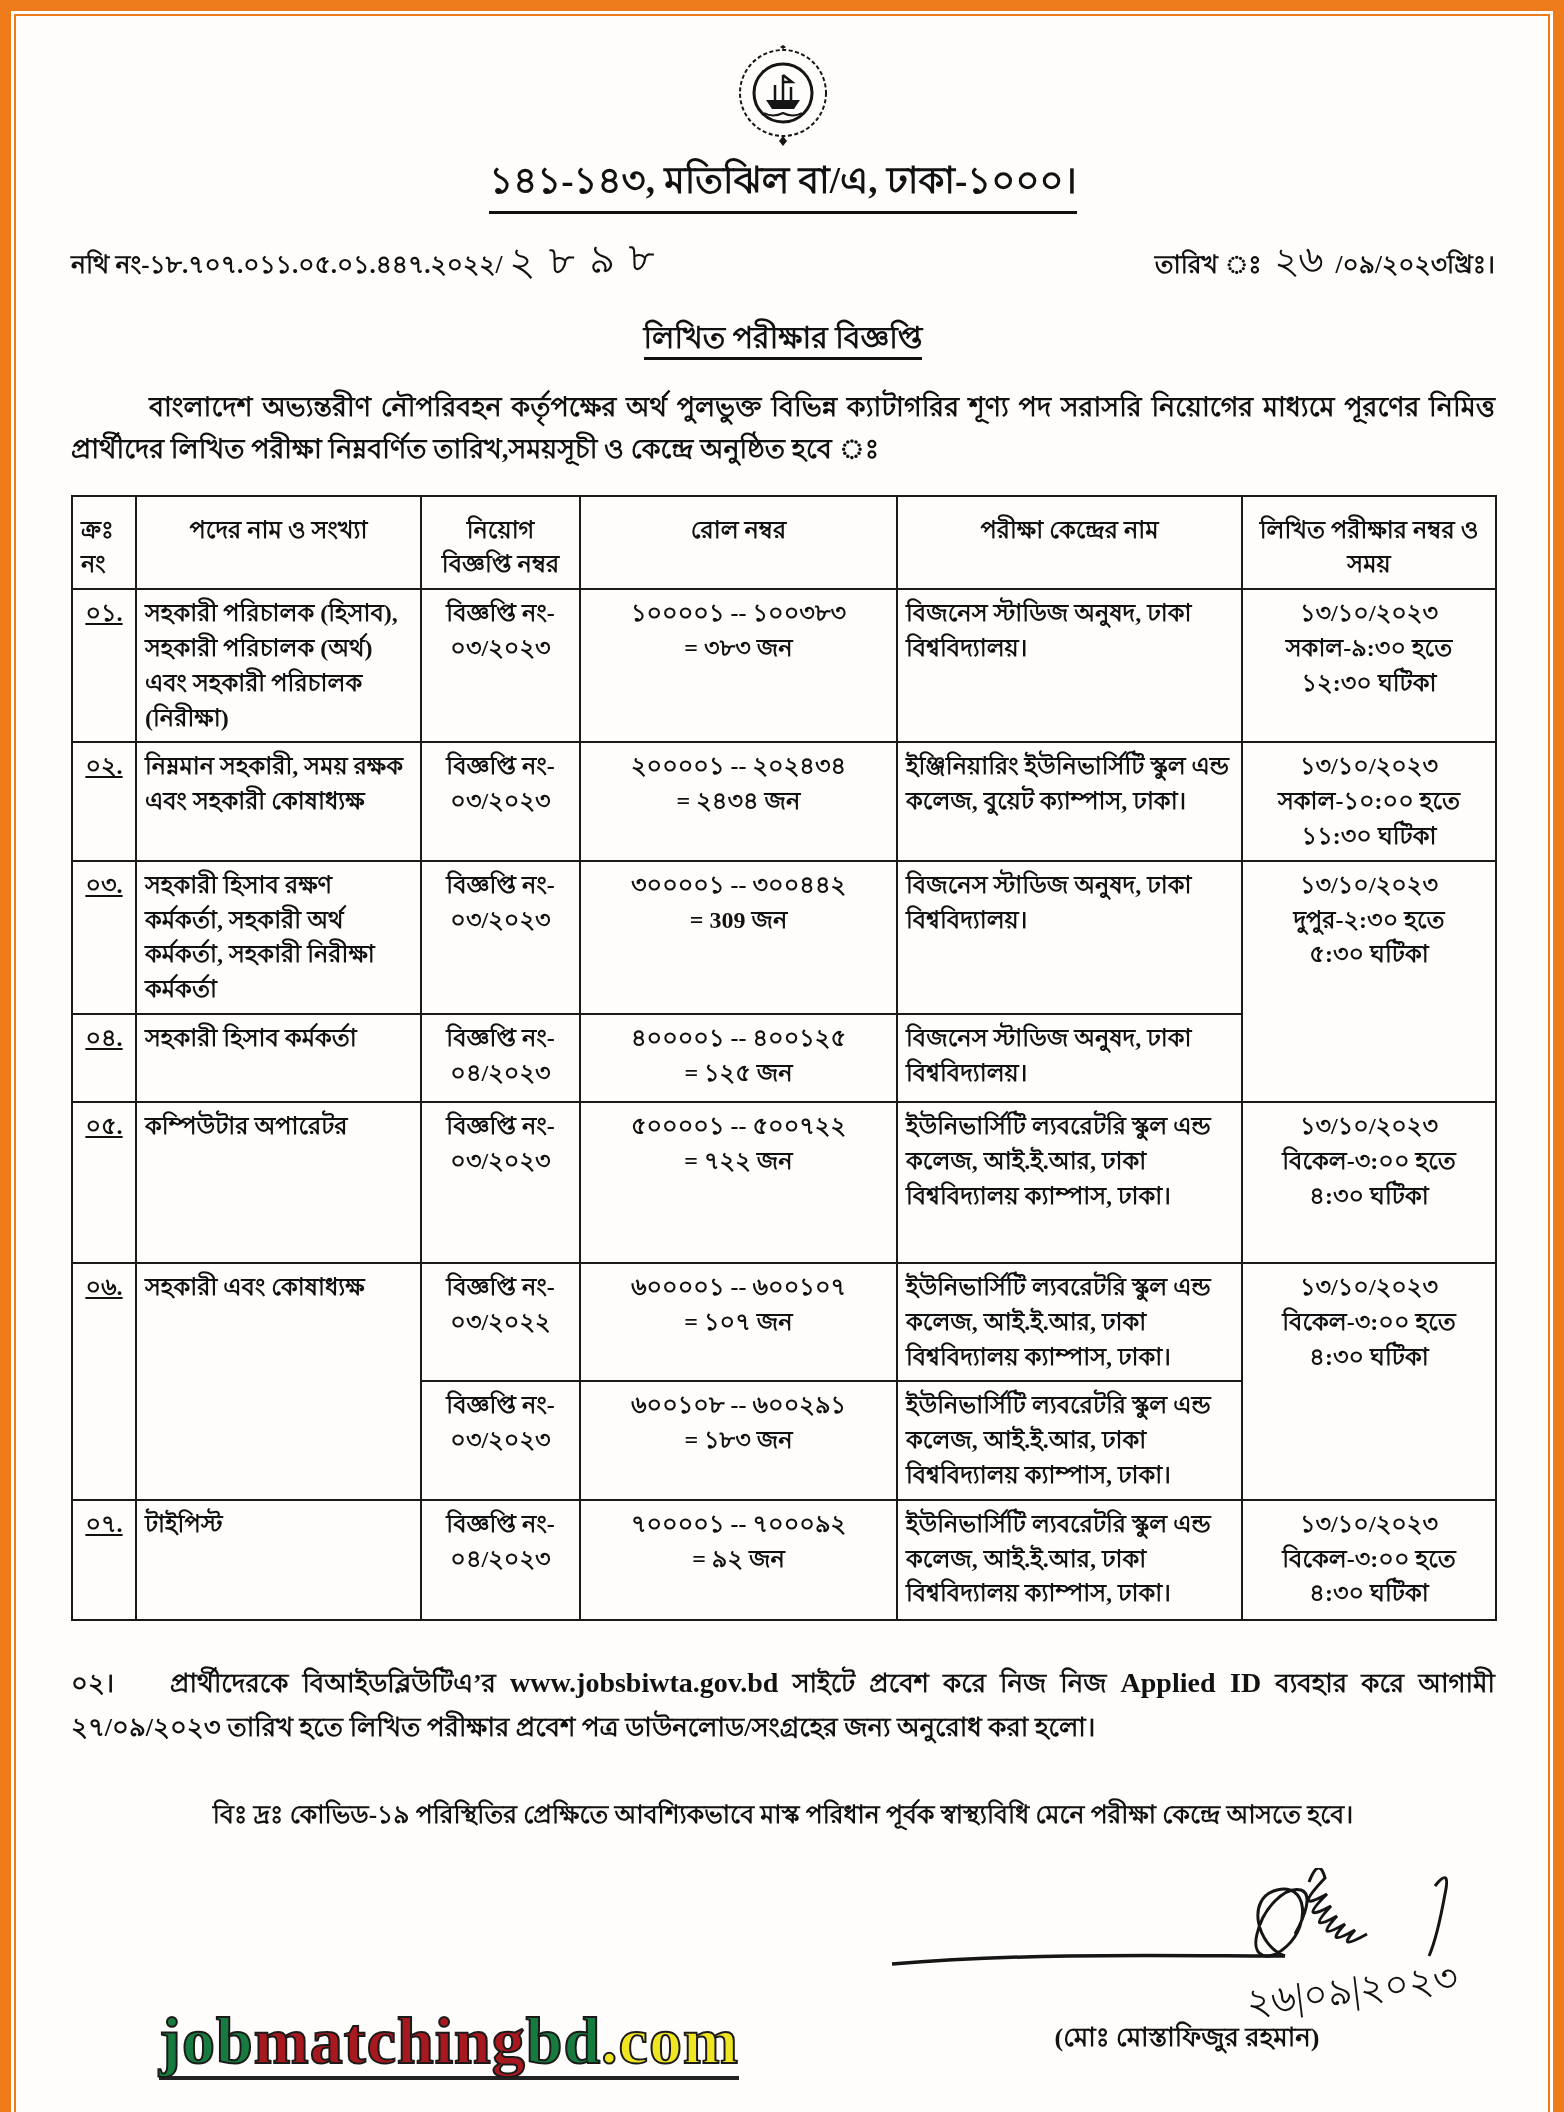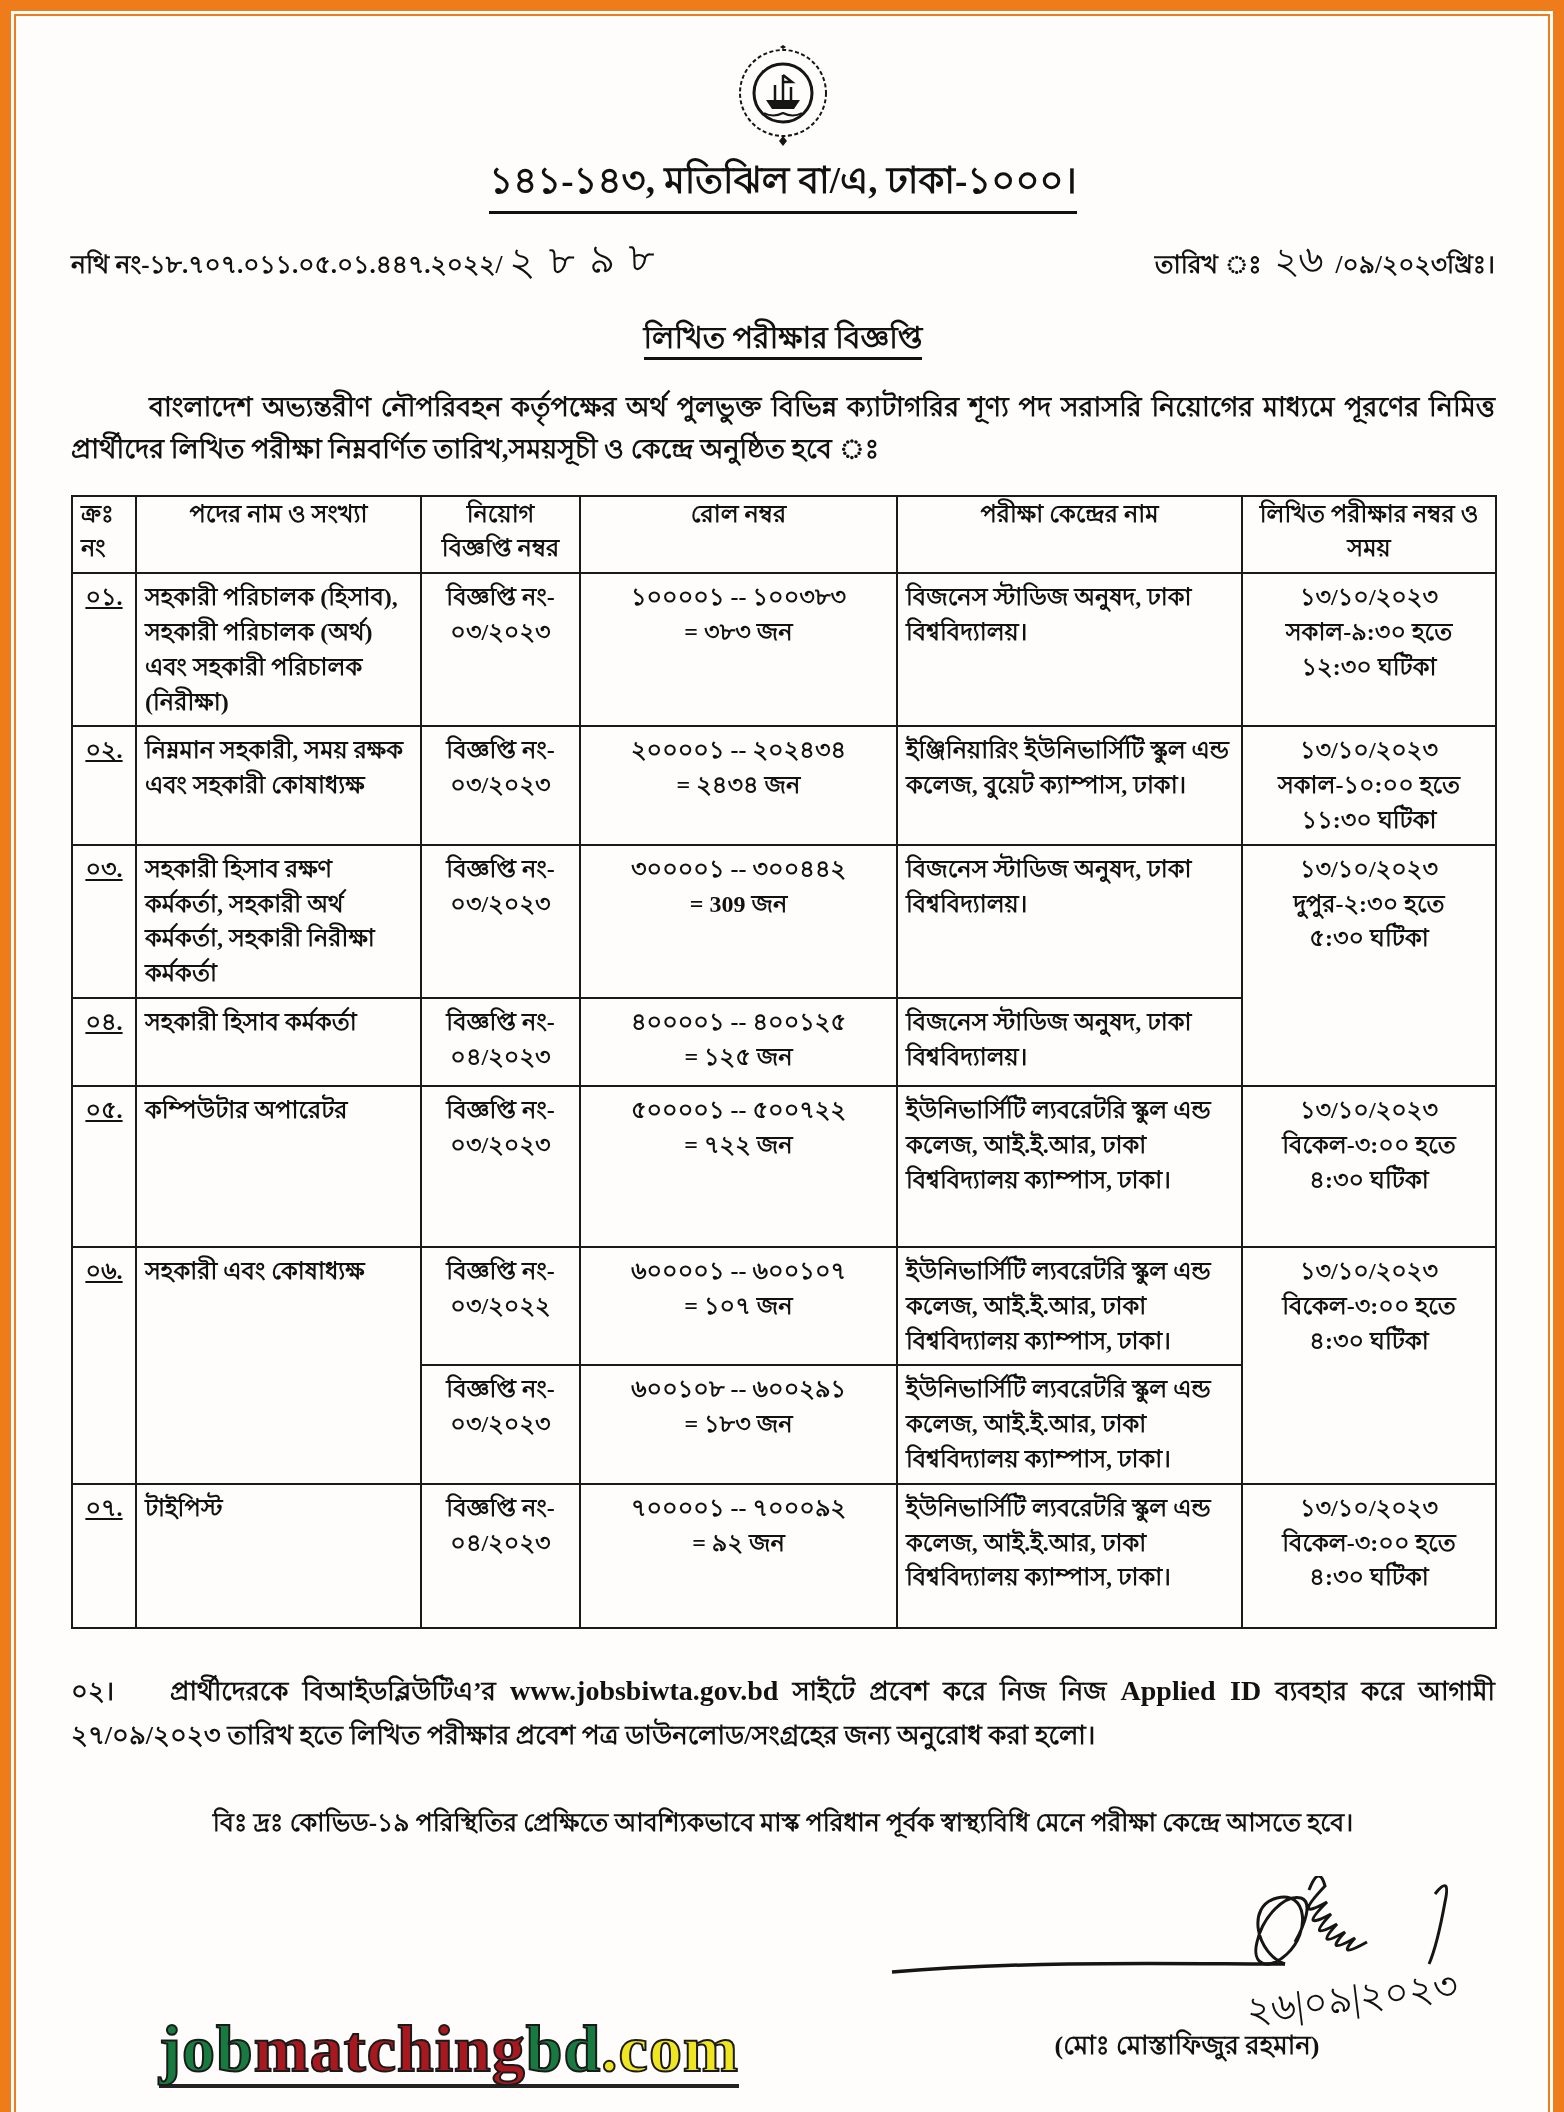--- a/index.html
+++ b/index.html
@@ -22,29 +22,29 @@
   .hand{font-weight:400; font-size:40px; letter-spacing:14px; transform:rotate(-2deg); display:inline-block; line-height:.8;}
   .hand-sm{font-weight:400; font-size:38px; display:inline-block; transform:rotate(-4deg); line-height:.8; padding:0 6px;}
   .doc-title{margin-top:26px; font-size:30px; font-weight:700; text-align:center;}
   .doc-title span{border-bottom:3px solid var(--ink); padding-bottom:3px;}
   .intro{margin-top:22px; font-size:27px; font-weight:700; line-height:1.55; text-align:justify; text-indent:78px;}
   table.sched{border-collapse:collapse; width:1424px; margin-top:24px; table-layout:fixed;}
   table.sched td, table.sched th{
     border:2.5px solid #1a1a1a; font-size:24px; font-weight:700; line-height:1.45;
     padding:6px 8px; vertical-align:top; overflow:hidden;
   }
-  table.sched th{text-align:center; vertical-align:top; padding-top:0;}
+  table.sched th{text-align:center; vertical-align:top; padding-top:16px;}
   col.c1{width:64px;} col.c2{width:285px;} col.c3{width:159px;}
   col.c4{width:317px;} col.c5{width:345px;} col.c6{width:254px;}
   .td-sl{text-align:center;text-decoration:underline;}
   .td-notice{text-align:center; padding-top:8px;}
   .td-roll{text-align:center; padding-top:8px;}
   .td-time{text-align:center; vertical-align:middle;}
   .rh1{height:146px;} .rh2{height:118px;} .rh3{height:138px;margin-top:26px;} .rh4{height:88px;}
-  .rh5{height:161px;} .rh6{height:116px;} .rh7{height:144px;}
+  .rh5{height:161px;} .rh6{height:116px;} .rh7{height:120px;}
   .para2{margin-top:38px; font-size:26px; font-weight:700; line-height:1.7; text-align:justify;}
   .para2 .pnum{margin-right:56px;}
   .latin-b{font-family:"Liberation Serif",serif; font-weight:700; font-size:28px;}
   .note{margin-top:44px; font-size:25px; font-weight:700; text-align:center;}
   .bottom{position:relative; margin-top:30px; height:340px;}
   .sig-block{position:absolute; right:8px; top:0; width:600px; text-align:center;}
   .sig-art{position:relative; height:150px;}
   .sig-hand-date{position:absolute; right:28px; bottom:-6px; font-size:38px; font-weight:400; transform:rotate(-7deg);}
   .sig-name{font-size:26px; font-weight:700; line-height:1.55;}
   .brand{position:absolute; left:88px; top:140px; text-align:center;}

